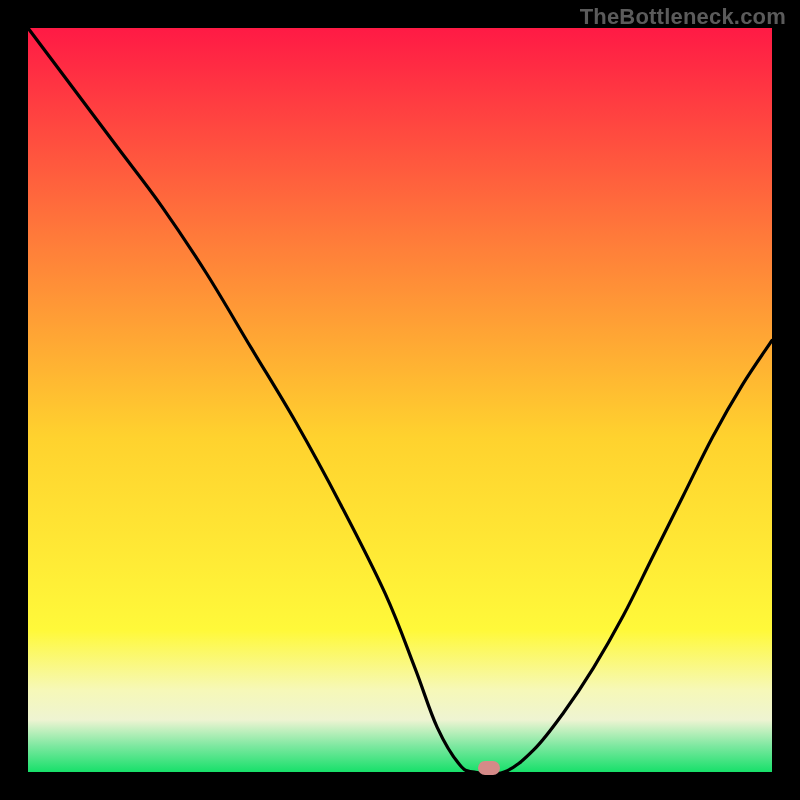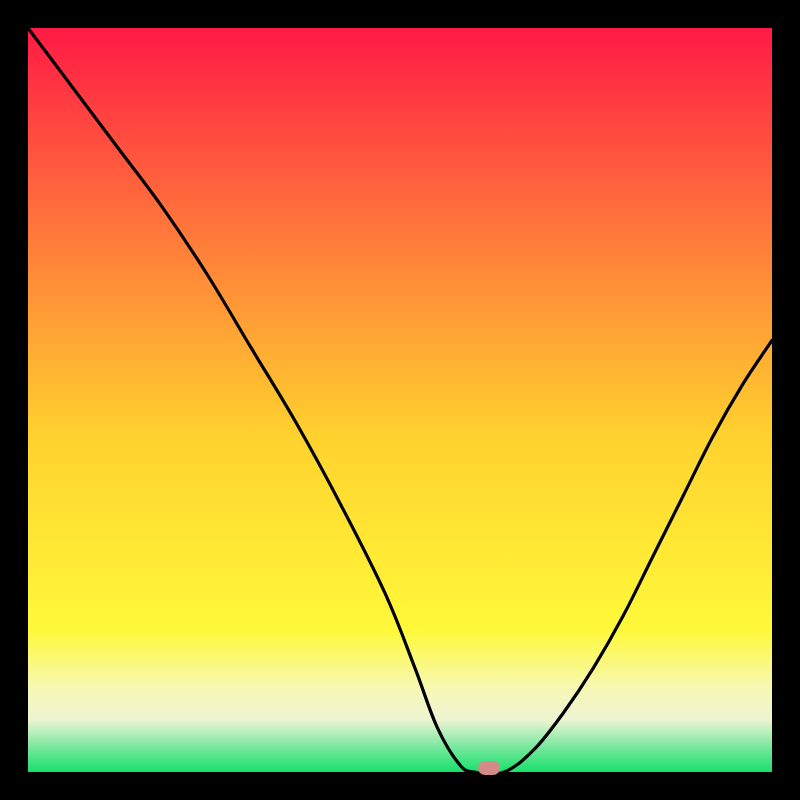--- a/index.html
+++ b/index.html
@@ -44,20 +44,21 @@
     border-radius: 7px;
     background: #d58a88;
     transform: translate(-50%, -50%);
   }
 </style>
 </head>
 <body>
 
 <div class="frame">
 
+  <div class="watermark">TheBottleneck.com</div>
 
   <div class="plot">
     <svg id="chart-svg" width="744" height="744" viewBox="0 0 744 744" preserveAspectRatio="none">
       <defs>
         <linearGradient id="bg-grad" x1="0" y1="0" x2="0" y2="1">
           <stop id="g0" offset="0%" stop-color="#ff1a45"></stop>
           <stop id="g1" offset="28%" stop-color="#ff7a3a"></stop>
           <stop id="g2" offset="55%" stop-color="#ffd22e"></stop>
           <stop id="g3" offset="81%" stop-color="#fff93a"></stop>
           <stop id="g4" offset="89%" stop-color="#f6f8b8"></stop>

